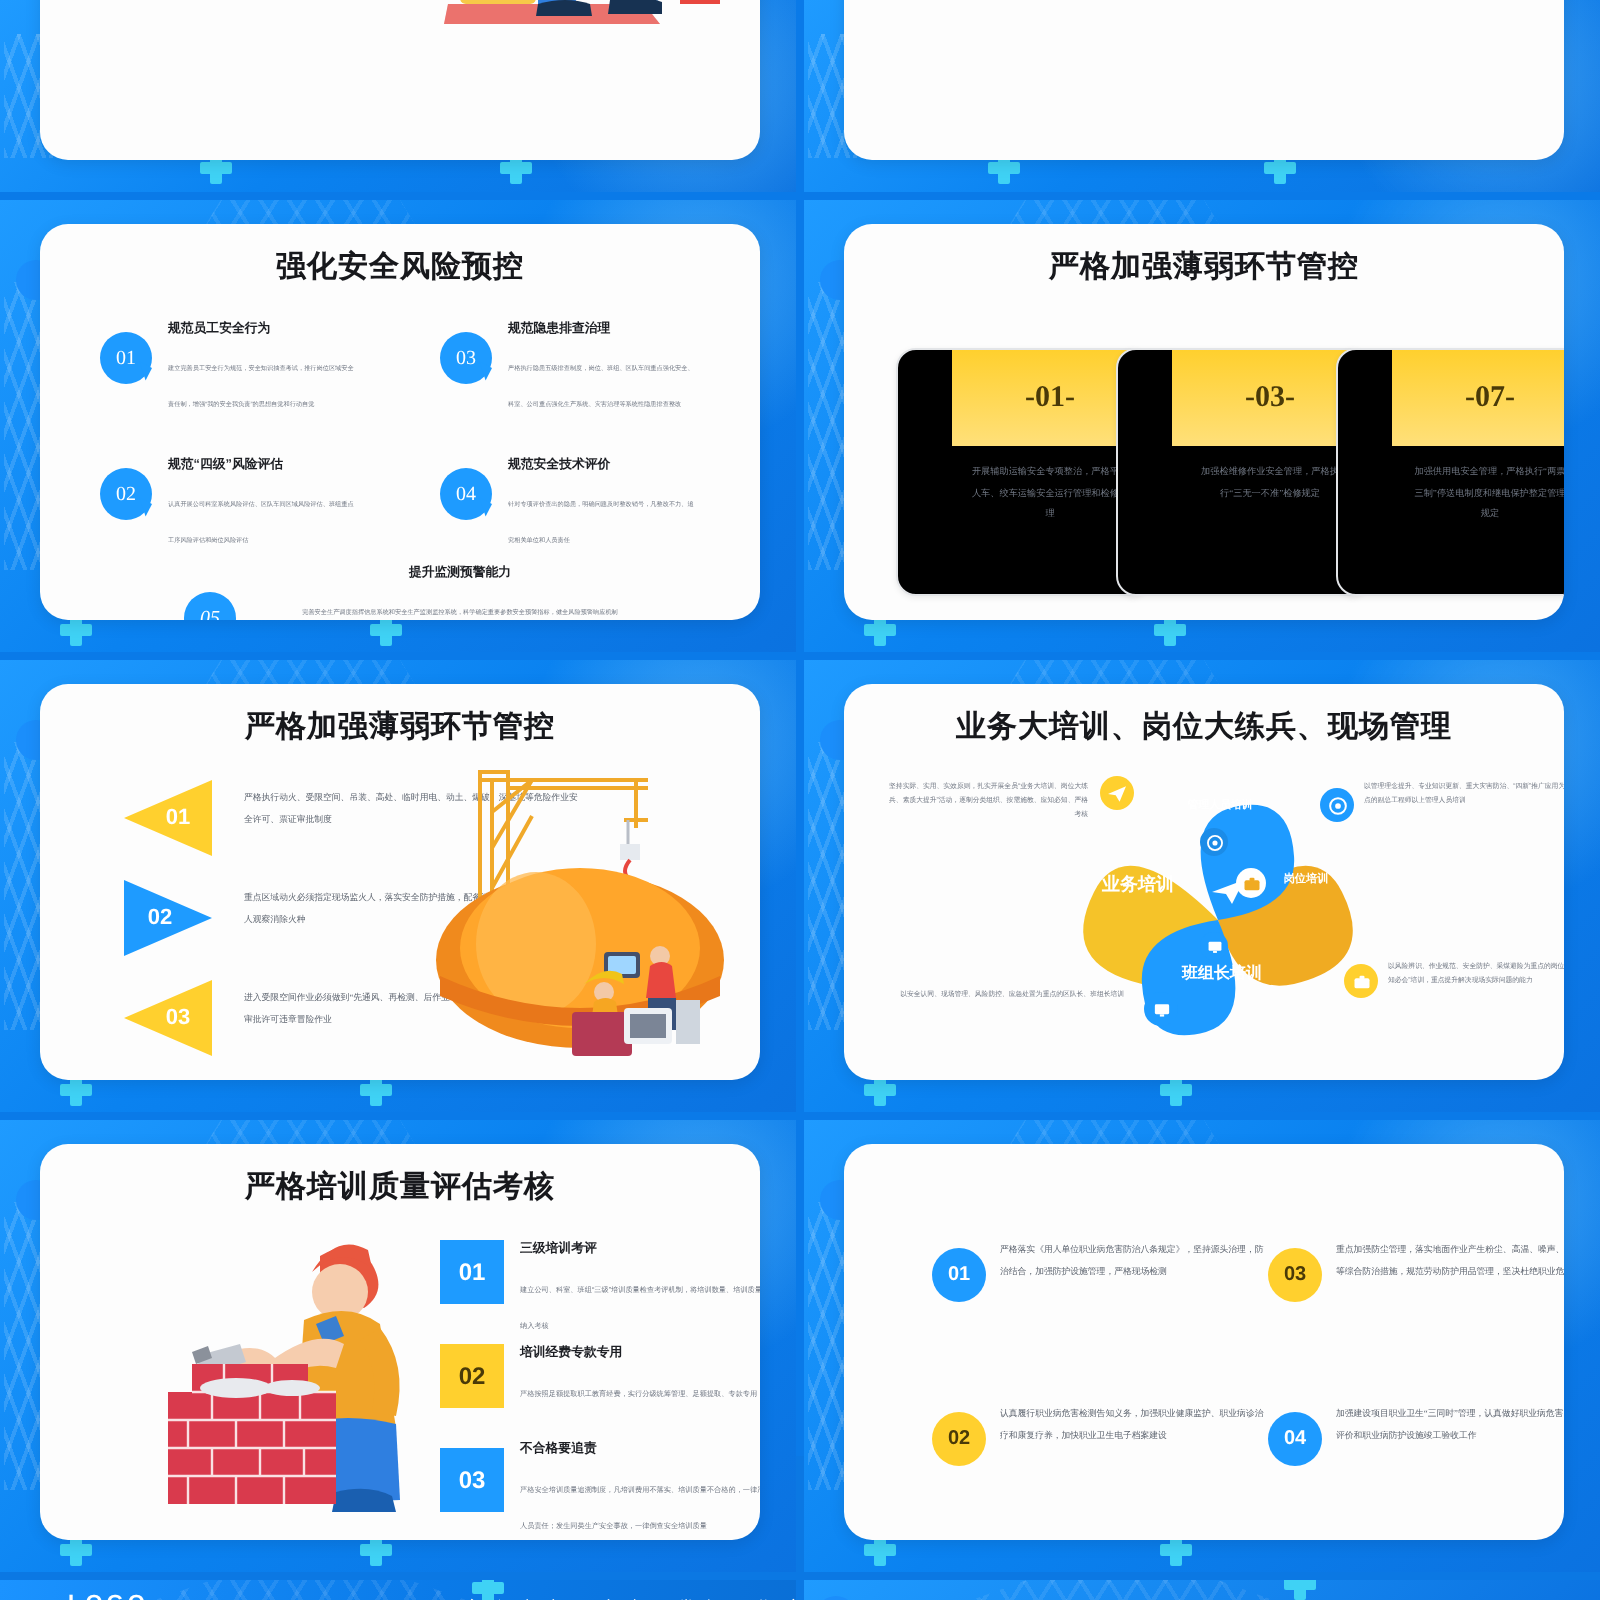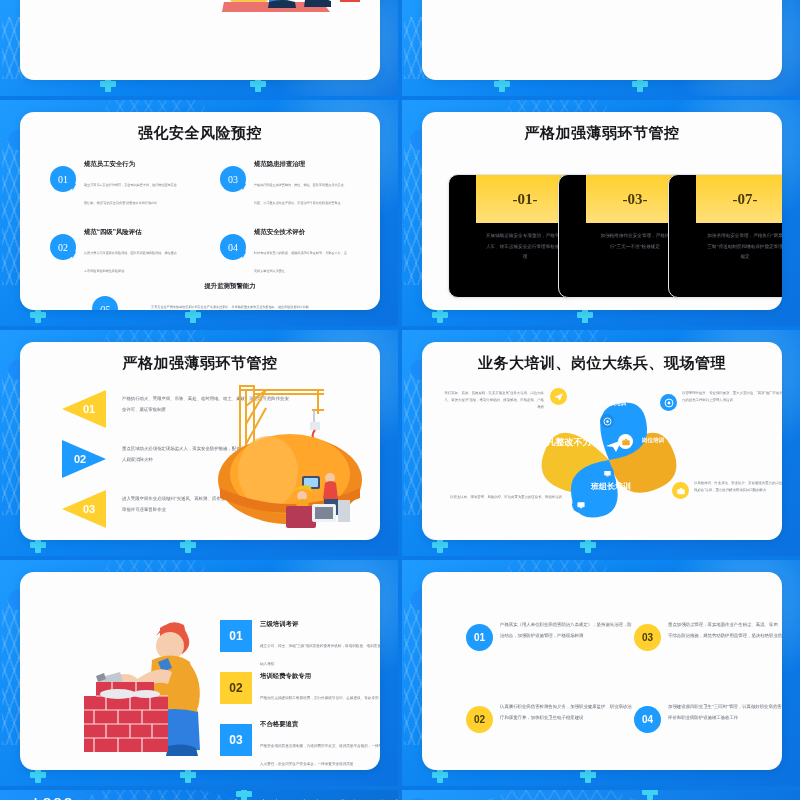--- a/index.html
+++ b/index.html
@@ -299,21 +299,21 @@
         <div class="title">业务大培训、岗位大练兵、现场管理</div>
 
         <svg style="position:absolute;left:104px;top:42px;width:166px;height:152px;" viewBox="0 0 166 152">
           <path d="M83 76 q-46 -46 -62 -14 q-18 36 24 46 q28 6 38 -32z" fill="#f5c329"></path>
           <path d="M83 76 q46 -46 62 -14 q18 36 -24 46 q-28 6 -38 -32z" fill="#f0ab22"></path>
           <path d="M83 76 q-20 -48 6 -56 q30 -8 32 24 q2 26 -38 32z" fill="#1e9bff"></path>
           <path d="M83 76 q20 48 -6 56 q-30 8 -32 -24 q-2 -26 38 -32z" fill="#1e9bff"></path>
           <circle cx="83" cy="76" r="13" fill="#ffffff" opacity=".0"></circle>
         </svg>
 
-        <div class="petal-lab" style="left:112px;top:94px;width:70px;font-size:9px;color:#fff;">凡整改不力</div>
+        <div class="petal-lab" style="left:112px;top:94px;width:70px;font-size:9px;color:#fff;">业务培训</div>
         <div class="petal-lab" style="left:166px;top:58px;width:44px;font-size:5.4px;">管理人员培训</div>
         <div class="petal-lab" style="left:208px;top:95px;width:46px;font-size:5.6px;">岗位培训</div>
         <div class="petal-lab" style="left:166px;top:140px;width:46px;font-size:8px;">班组长培训</div>
 
         <svg style="position:absolute;left:184px;top:98px;width:16px;height:12px;" viewBox="0 0 16 12">
             <path d="M0 6 L16 0 L10 12 L7 7z" fill="#fff"></path>
           </svg>
         <div class="minicirc" style="left:178px;top:72px;width:14px;height:14px;background:#1b8ce8;">
           <svg viewBox="0 0 14 14" width="9" height="9">
               <circle cx="7" cy="7" r="5.5" fill="none" stroke="#fff" stroke-width="1.4"></circle>
@@ -367,20 +367,21 @@
     <div class="slide">
       <div class="bg-art">
         <div class="dna"></div>
           <div class="tower"></div>
           <div class="glow"></div>
         <div class="dot-l"></div>
       </div>
       <div class="plus" style="left:30px;bottom:3px;"></div>
       <div class="plus" style="left:180px;bottom:3px;"></div>
       <div class="card">
+        <div class="title">严格培训质量评估考核</div>
 
         <svg style="position:absolute;left:52px;top:42px;width:150px;height:142px;" viewBox="0 0 150 142">
           <path d="M88 14 q16 -10 26 4 q8 14 -4 22 l-22 -4z" fill="#e8573f"></path>
           <circle cx="98" cy="32" r="14" fill="#f6cdae"></circle>
           <path d="M84 22 q14 -14 30 -2 l-2 -9 q-16 -9 -28 11z" fill="#e8573f"></path>
           <path d="M80 46 q22 -10 38 2 l8 52 -50 4z" fill="#f0a429"></path>
           <path d="M86 48 l10 -4 4 10 -10 4z" fill="#3a7fd0"></path>
           <path d="M118 50 q14 18 8 44 l-12 -2 q4 -22 -6 -36z" fill="#f0a429"></path>
           <path d="M64 66 q22 -16 36 -8 l-4 12 q-14 -4 -28 6z" fill="#f6cdae"></path>
           <path d="M42 62 q18 -6 26 6 l-6 8 q-10 -10 -22 -6z" fill="#f6cdae"></path>

